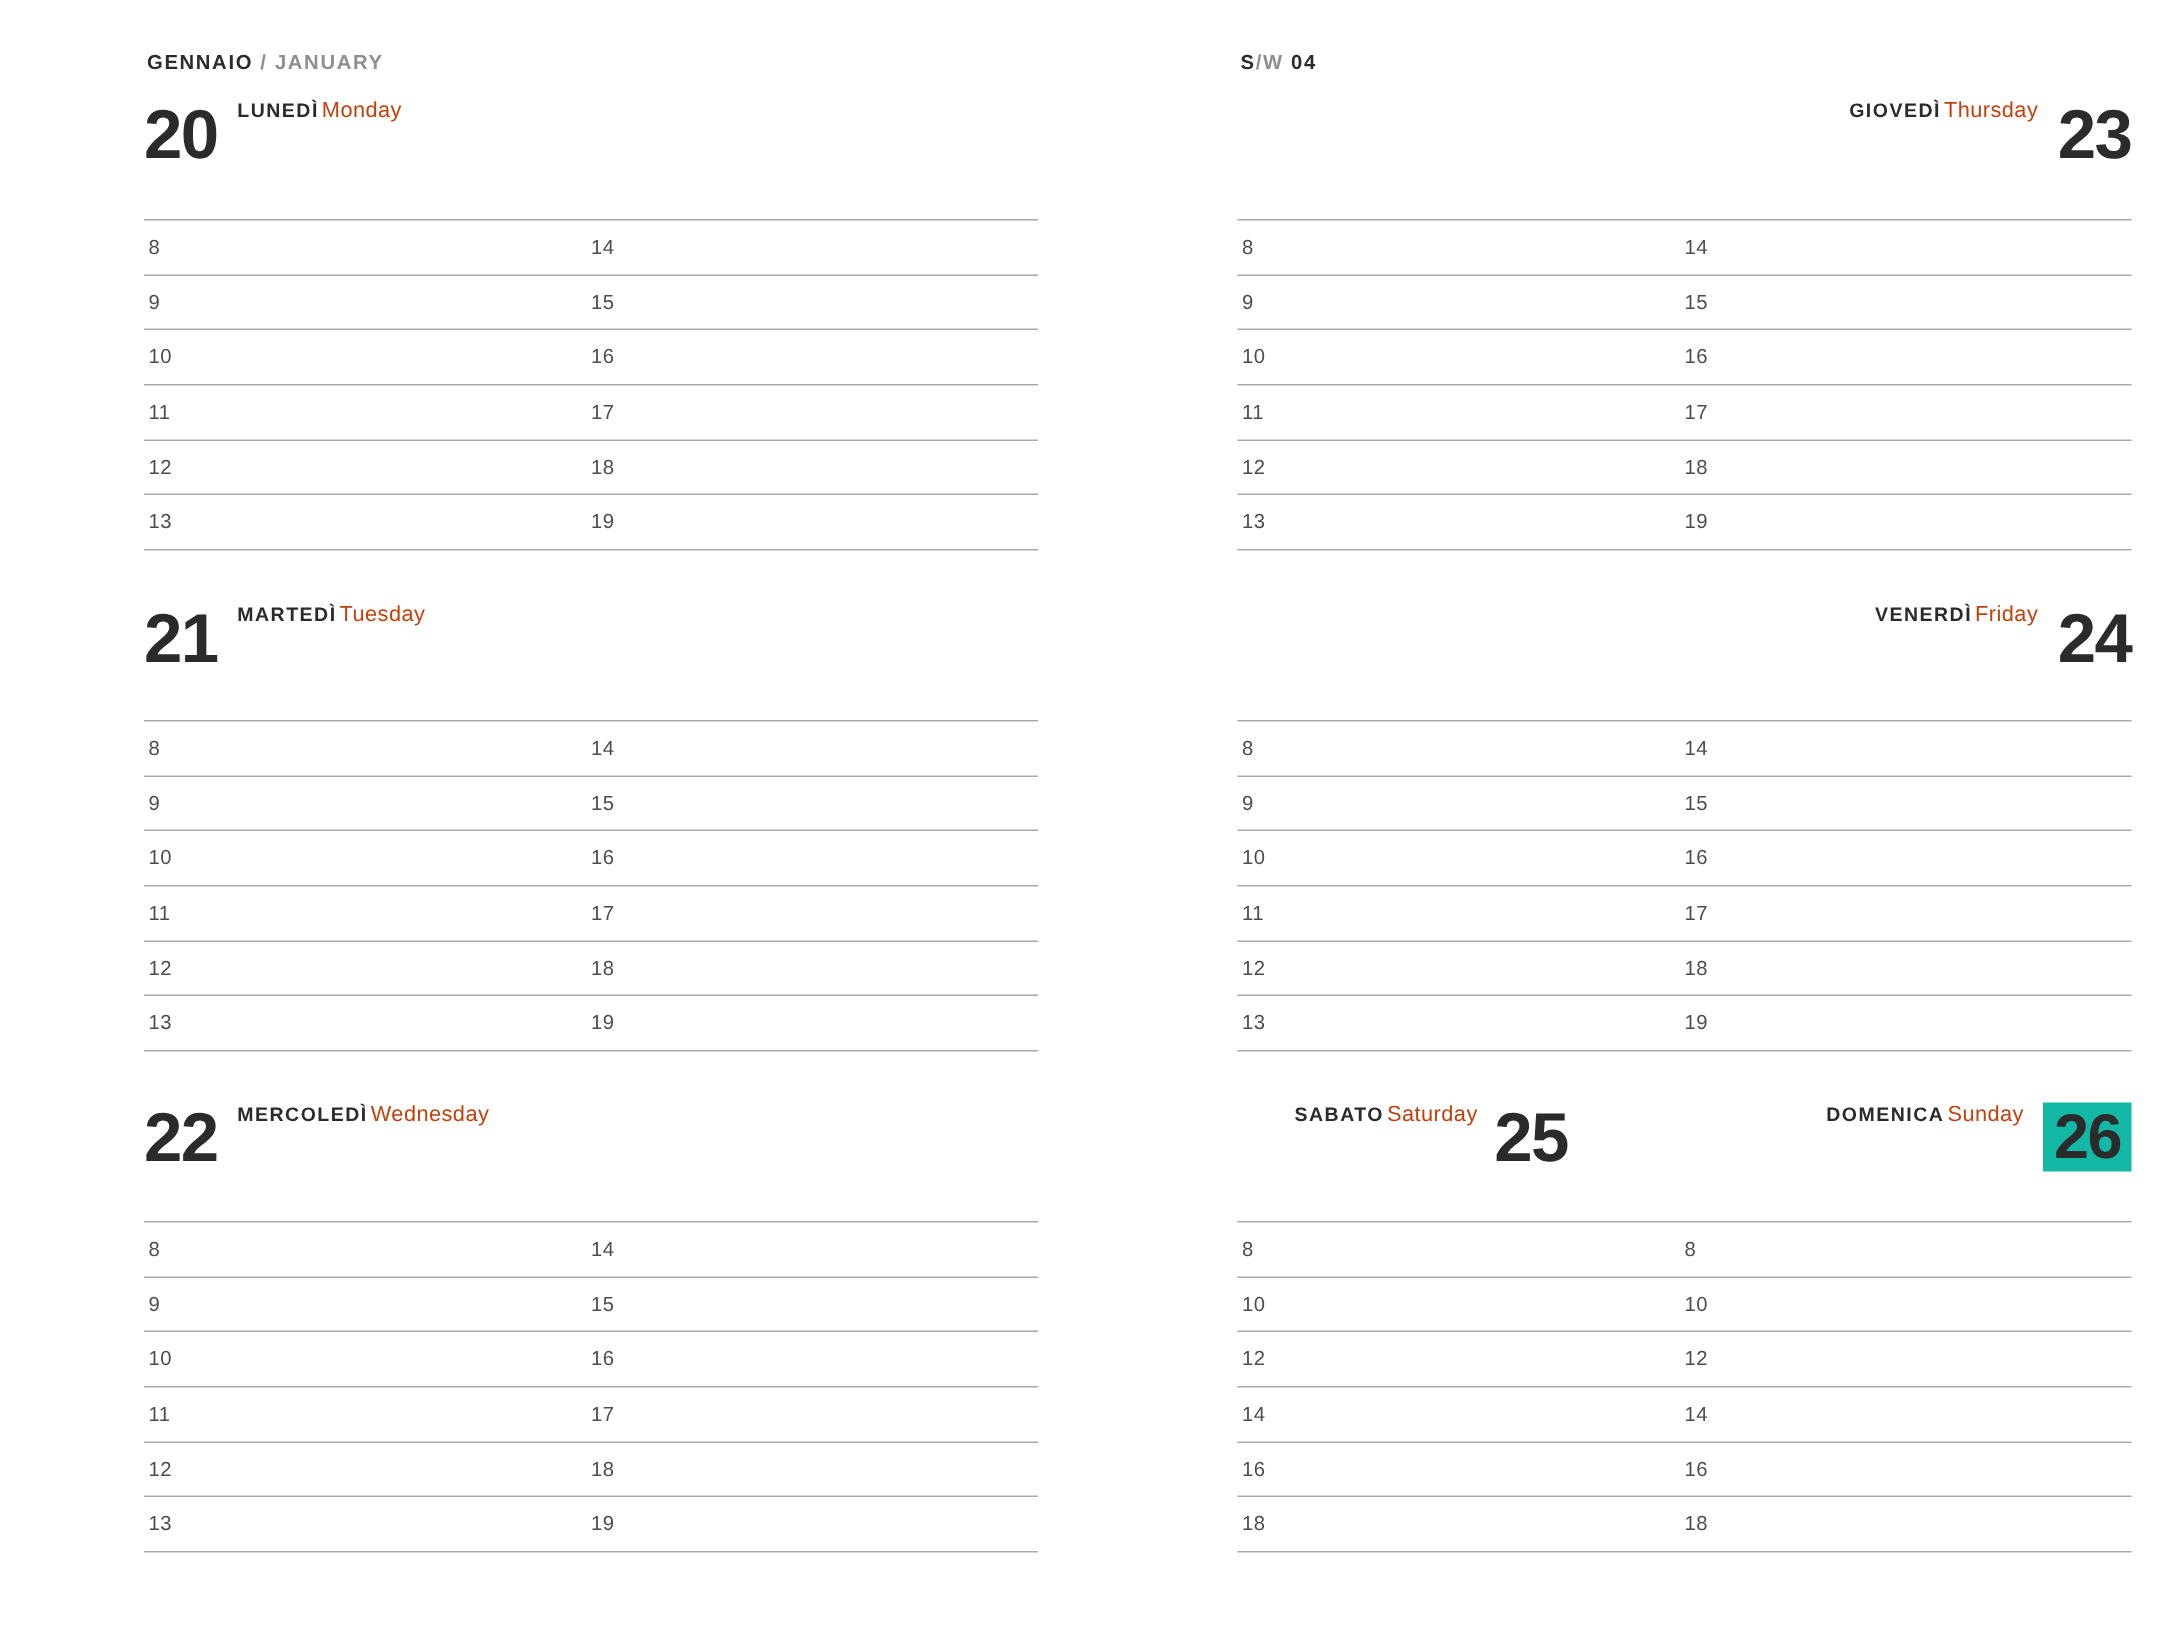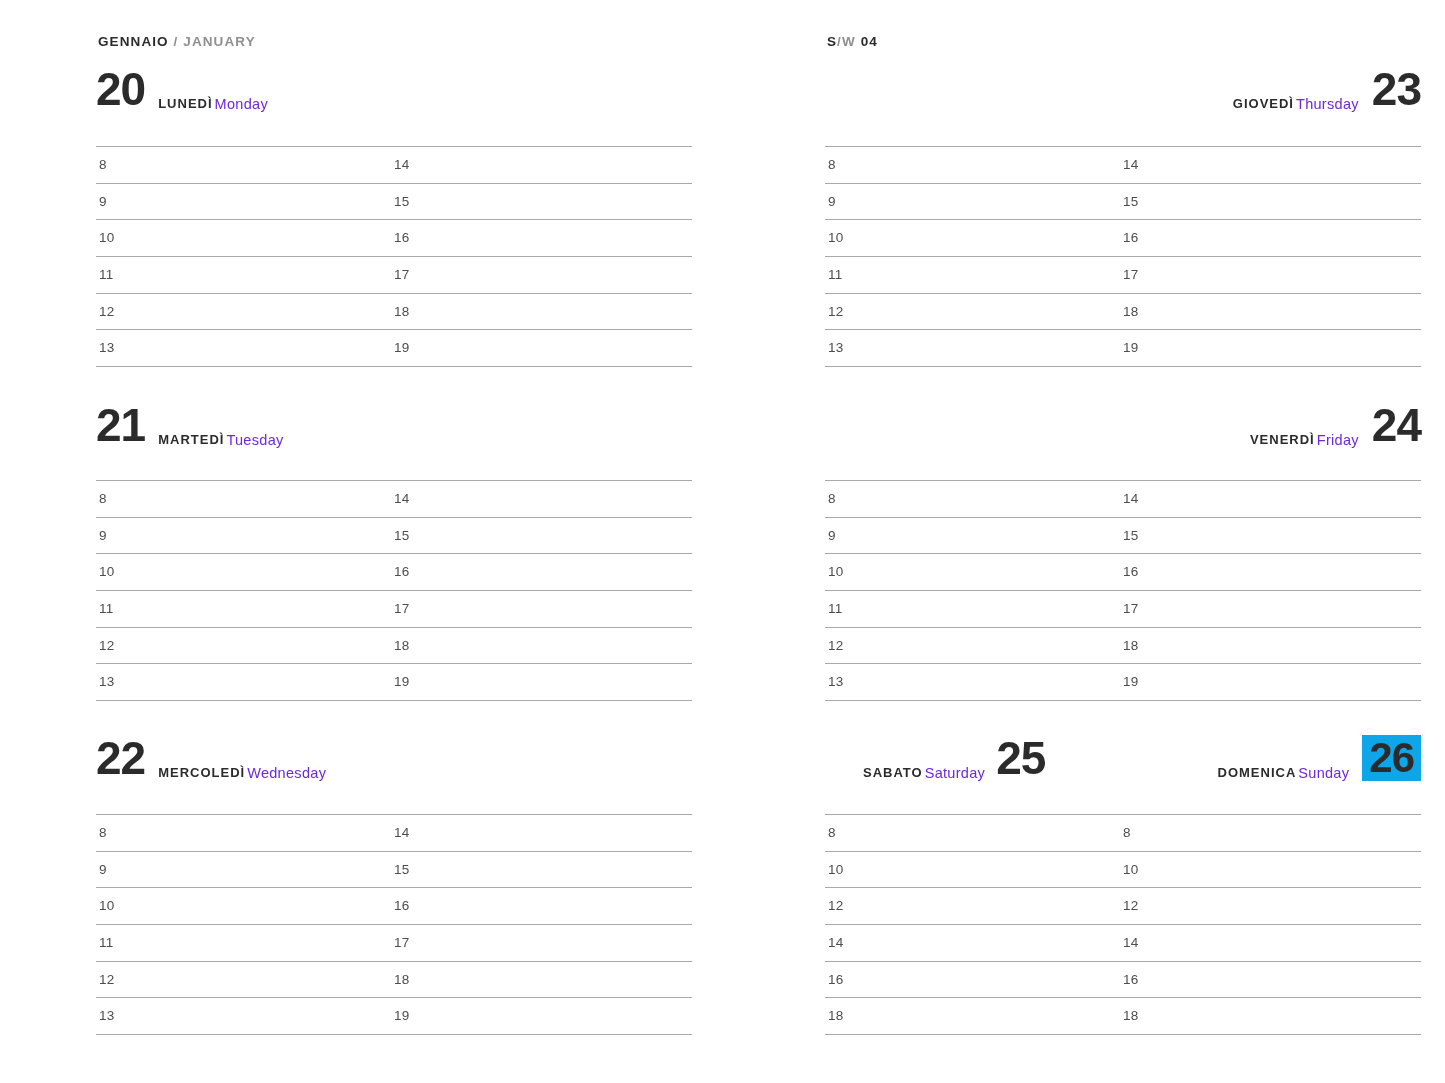--- a/index.html
+++ b/index.html
@@ -18,31 +18,31 @@
   
   .page-header {
     position:absolute; top:34px; left:2px;
     font-size:13.5px; font-weight:bold;
     letter-spacing:1.1px; color:#2b2b2b;
     white-space:pre;
   }
   .page-header .muted { color:#8f8f8f; }
 
   
-  .day-head { position:absolute; display:flex; align-items:flex-end; gap:13px; }
+  .day-head { position:absolute; display:flex; align-items:flex-start; gap:13px; }
   .day-head .num {
     font-size:46px; font-weight:bold; line-height:1;
     letter-spacing:-1px; color:#2b2b2b;
   }
   .day-head .num.boxed {
-    background:#0ea5e9; font-size:42px; padding:2px 7px; letter-spacing:-1px;
+    background:#14b8a6; font-size:42px; padding:2px 7px; letter-spacing:-1px;
   }
   .names { display:flex; flex-direction:row; gap:2px; }
   .names .it { font-size:13px; font-weight:bold; letter-spacing:1px; color:#2b2b2b; }
-  .names .en { font-size:14.5px; color:#6d28d9; letter-spacing:0.3px; }
+  .names .en { font-size:14.5px; color:#c2410c; letter-spacing:0.3px; }
   .day-head.rgt { right:0; }
   .day-head.rgt .names, .day-head.sat .names { text-align:right; }
   .day-head.sat { left:38px;gap:11px; }
   .top-1 { top:66px; }
   .top-2 { top:402px; }
   .top-3 { top:735px; }
 
   
   .grid { position:absolute; left:0; width:596px; border-bottom:1px solid #a9a9a9; }
   .g1 { top:146px; } .g2 { top:480px; } .g3 { top:814px; }

